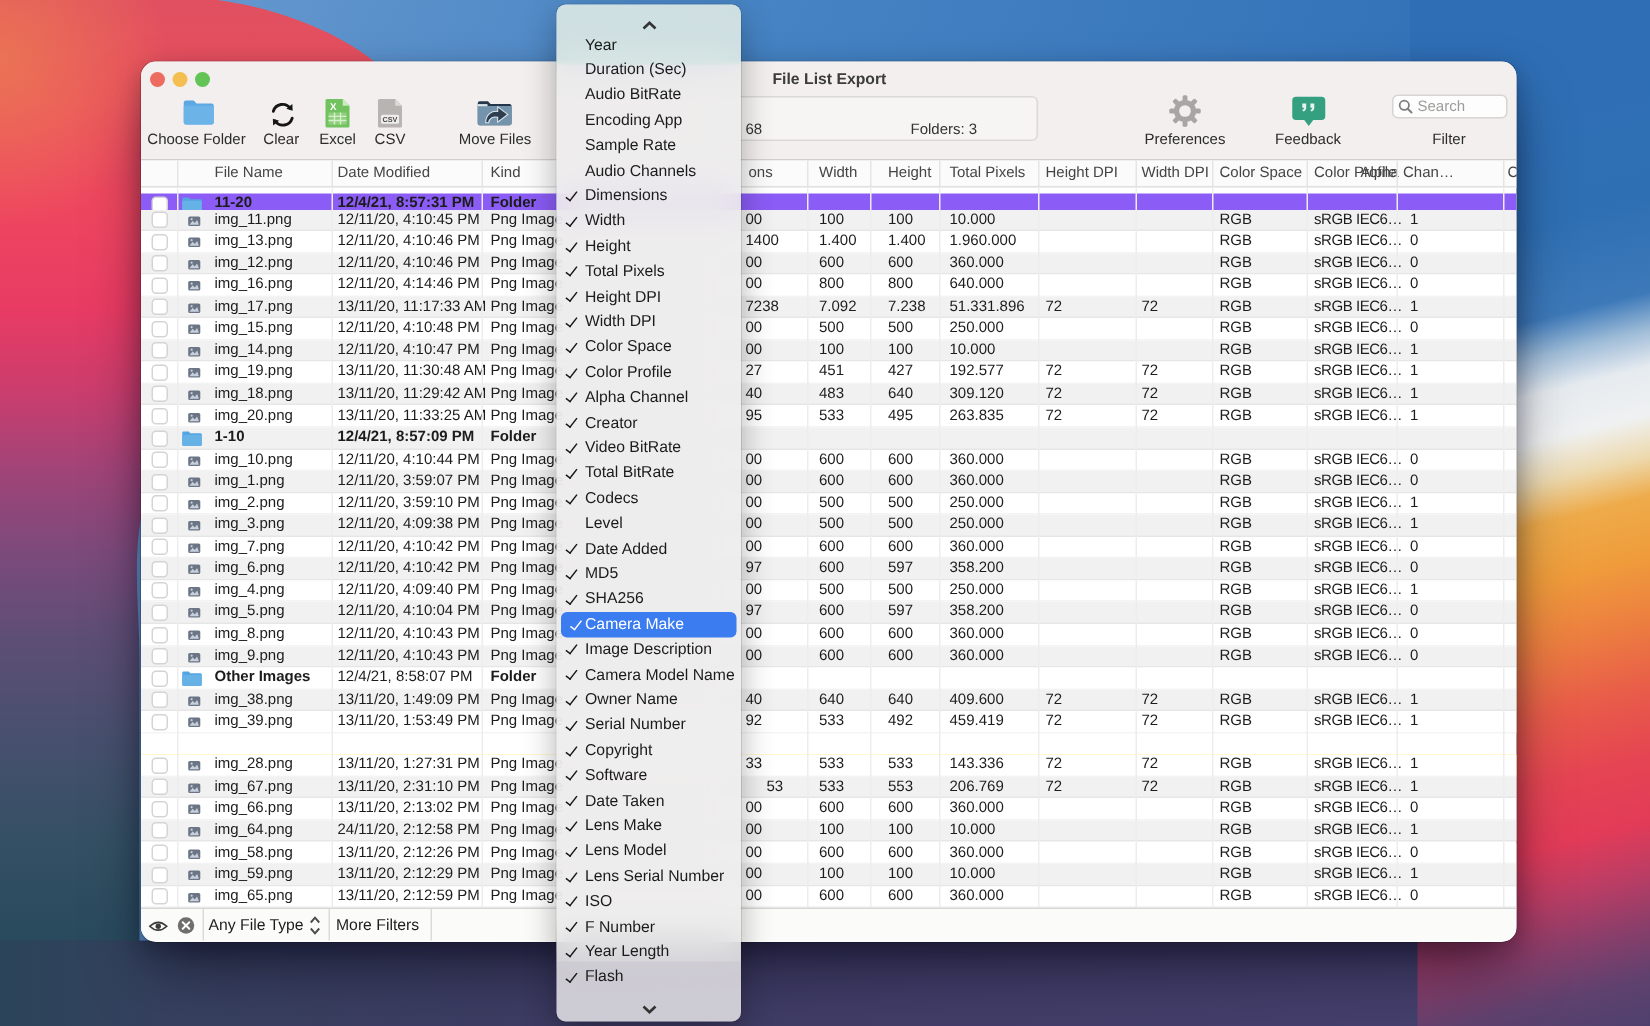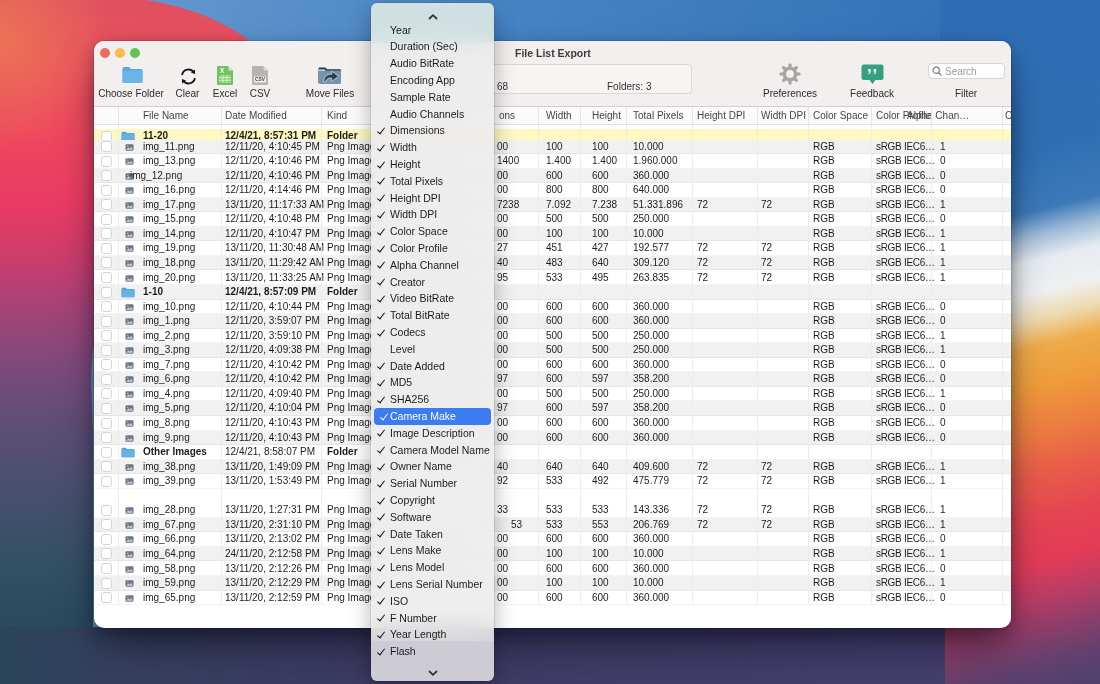--- a/index.html
+++ b/index.html
@@ -176,21 +176,21 @@
 <div class="vln" style="left:444px;background:#e7e5e4"></div>
 <div class="vln" style="left:485.5px;background:#e7e5e4"></div>
 <div class="vln" style="left:532px;background:#e7e5e4"></div>
 <div class="vln" style="left:598px;background:#e7e5e4"></div>
 <div class="vln" style="left:663px;background:#e7e5e4"></div>
 <div class="vln" style="left:714px;background:#e7e5e4"></div>
 <div class="vln" style="left:776.5px;background:#e7e5e4"></div>
 <div class="vln" style="left:837px;background:#e7e5e4"></div>
 <div class="vln" style="left:908px;background:#e7e5e4"></div>
 </div>
-<div class="row" style="top:88px;background:#fef9c3">
+<div class="row" style="top:88px;background:#8b5cf6">
       <div class="chkbx"></div>
       <svg class="abs" style="left:27px;top:2px" width="14" height="11" viewBox="0 0 14 11">
         <path d="M0.5 1.6 Q0.5 0.7 1.4 0.7 L4.8 0.7 L5.9 1.9 L12.6 1.9 Q13.5 1.9 13.5 2.8 L13.5 9.4 Q13.5 10.3 12.6 10.3 L1.4 10.3 Q0.5 10.3 0.5 9.4 Z" fill="#53a5e1"></path>
         <path d="M0.5 2.9 L13.5 2.9 L13.5 9.4 Q13.5 10.3 12.6 10.3 L1.4 10.3 Q0.5 10.3 0.5 9.4 Z" fill="#66b2e7"></path>
       </svg>
       <div class="cell" style="left:49px;font-weight:bold">11-20</div>
       <div class="cell" style="left:131px;font-weight:bold">12/4/21, 8:57:31 PM</div>
       <div class="cell" style="left:233px;font-weight:bold">Folder</div>
     </div>
     <div class="row" style="top:98.55px;background:#f2f1f1">
@@ -229,21 +229,21 @@
       <div class="cell" style="left:782px;letter-spacing:-0.3px">sRGB IEC6…</div>
       <div class="cell" style="left:846px">0</div>
     </div>
     <div class="row" style="top:127.65px;background:#f2f1f1">
       <div class="chkbx"></div>
       <svg class="abs" style="left:31px;top:4px" width="9" height="7" viewBox="0 0 10 8">
         <rect x="0.4" y="0.4" width="9.2" height="7.2" rx="1.2" fill="#6b7585"></rect>
         <path d="M1.3 6.7 L3.8 3.6 L5.4 5.4 L7.2 3.1 L8.6 6.7 Z" fill="#c6cfda"></path>
         <circle cx="3" cy="2.4" r="0.8" fill="#c6cfda"></circle>
       </svg>
-      <div class="cell" style="left:36px">img_12.png</div>
+      <div class="cell" style="left:49px">img_12.png</div>
       <div class="cell" style="left:131px">12/11/20, 4:10:46 PM</div>
       <div class="cell" style="left:233px">Png Image</div>
       <div class="cell" style="left:403px">00</div>
       <div class="cell" style="left:452px">600</div>
       <div class="cell" style="left:498px">600</div>
       <div class="cell" style="left:539px">360.000</div>
       <div class="cell" style="left:719px">RGB</div>
       <div class="cell" style="left:782px;letter-spacing:-0.3px">sRGB IEC6…</div>
       <div class="cell" style="left:846px">0</div>
     </div>
@@ -607,21 +607,21 @@
         <rect x="0.4" y="0.4" width="9.2" height="7.2" rx="1.2" fill="#6b7585"></rect>
         <path d="M1.3 6.7 L3.8 3.6 L5.4 5.4 L7.2 3.1 L8.6 6.7 Z" fill="#c6cfda"></path>
         <circle cx="3" cy="2.4" r="0.8" fill="#c6cfda"></circle>
       </svg>
       <div class="cell" style="left:49px">img_39.png</div>
       <div class="cell" style="left:131px">13/11/20, 1:53:49 PM</div>
       <div class="cell" style="left:233px">Png Image</div>
       <div class="cell" style="left:403px">92</div>
       <div class="cell" style="left:452px">533</div>
       <div class="cell" style="left:498px">492</div>
-      <div class="cell" style="left:539px">475.779</div>
+      <div class="cell" style="left:539px">459.419</div>
       <div class="cell" style="left:603px">72</div>
       <div class="cell" style="left:667px">72</div>
       <div class="cell" style="left:719px">RGB</div>
       <div class="cell" style="left:782px;letter-spacing:-0.3px">sRGB IEC6…</div>
       <div class="cell" style="left:846px">1</div>
     </div>
     <div class="row" style="top:462px;background:#fde047">
       <div class="chkbx"></div>
       <svg class="abs" style="left:31px;top:4px" width="9" height="7" viewBox="0 0 10 8">
         <rect x="0.4" y="0.4" width="9.2" height="7.2" rx="1.2" fill="#6b7585"></rect>
@@ -777,20 +777,39 @@
 <div class="vln" style="left:226.5px"></div>
 <div class="vln" style="left:444px"></div>
 <div class="vln" style="left:485.5px"></div>
 <div class="vln" style="left:532px"></div>
 <div class="vln" style="left:598px"></div>
 <div class="vln" style="left:663px"></div>
 <div class="vln" style="left:714px"></div>
 <div class="vln" style="left:776.5px"></div>
 <div class="vln" style="left:837px"></div>
 <div class="vln" style="left:908px"></div>
+</div>
+<div class="abs" style="left:0;top:564.2px;width:917px;height:22.3px;background:#fbfbfa;border-top:1px solid #d8d6d5">
+<svg class="abs" style="left:5px;top:7px" width="13" height="9" viewBox="0 0 13 9">
+<path d="M0.8 4.5 Q6.5 -0.8 12.2 4.5 Q6.5 9.8 0.8 4.5 Z" fill="none" stroke="#3c3c3c" stroke-width="1.1"></path>
+<circle cx="6.5" cy="4.5" r="1.8" fill="#3c3c3c"></circle>
+</svg>
+<svg class="abs" style="left:24px;top:5px" width="12" height="12" viewBox="0 0 12 12">
+<circle cx="6" cy="6" r="5.5" fill="#6f6e6d"></circle>
+<path d="M3.8 3.8 L8.2 8.2 M8.2 3.8 L3.8 8.2" stroke="#fff" stroke-width="1.3" stroke-linecap="round"></path>
+</svg>
+<div class="abs" style="left:40.5px;top:0;bottom:0;width:1px;background:#dddbda"></div>
+<div class="abs" style="left:45px;top:5px;font-size:10.5px;color:#1d1d1d">Any File Type</div>
+<svg class="abs" style="left:112px;top:4px" width="8" height="14" viewBox="0 0 8 14">
+<path d="M1.2 5 L4 1.8 L6.8 5" fill="none" stroke="#4a4a4a" stroke-width="1.3"></path>
+<path d="M1.2 9 L4 12.2 L6.8 9" fill="none" stroke="#4a4a4a" stroke-width="1.3"></path>
+</svg>
+<div class="abs" style="left:125px;top:0;bottom:0;width:1px;background:#dddbda"></div>
+<div class="abs" style="left:130px;top:5px;font-size:10.5px;color:#1d1d1d">More Filters</div>
+<div class="abs" style="left:192.5px;top:0;bottom:0;width:1px;background:#dddbda"></div>
 </div>
 </div>
 <div class="abs" style="left:371px;top:3px;width:123px;height:678px;background:rgba(237,236,235,0.87);
  -webkit-backdrop-filter:blur(12px);backdrop-filter:blur(12px);border-radius:6px;
  box-shadow:0 8px 22px rgba(0,0,0,0.30), 0 0 0 0.5px rgba(0,0,0,0.16)">
 <div class="abs" style="left:0;top:0;width:123px;height:40px;background:rgba(186,226,211,0.28);border-radius:6px 6px 0 0"></div>
 <div class="abs" style="left:0;top:638px;width:123px;height:40px;background:rgba(150,140,170,0.12);border-radius:0 0 6px 6px"></div>
 <svg class="abs" style="left:56px;top:10px" width="12" height="8" viewBox="0 0 12 8">
       <path d="M2 6 L6 2.2 L10 6" fill="none" stroke="#333" stroke-width="1.8"></path>
     </svg>

